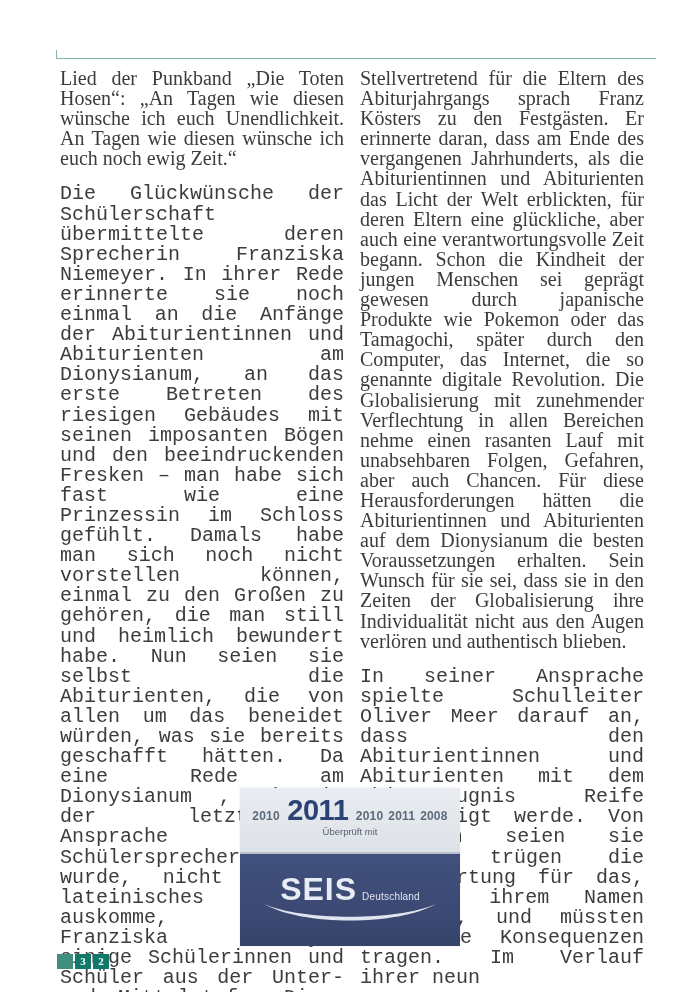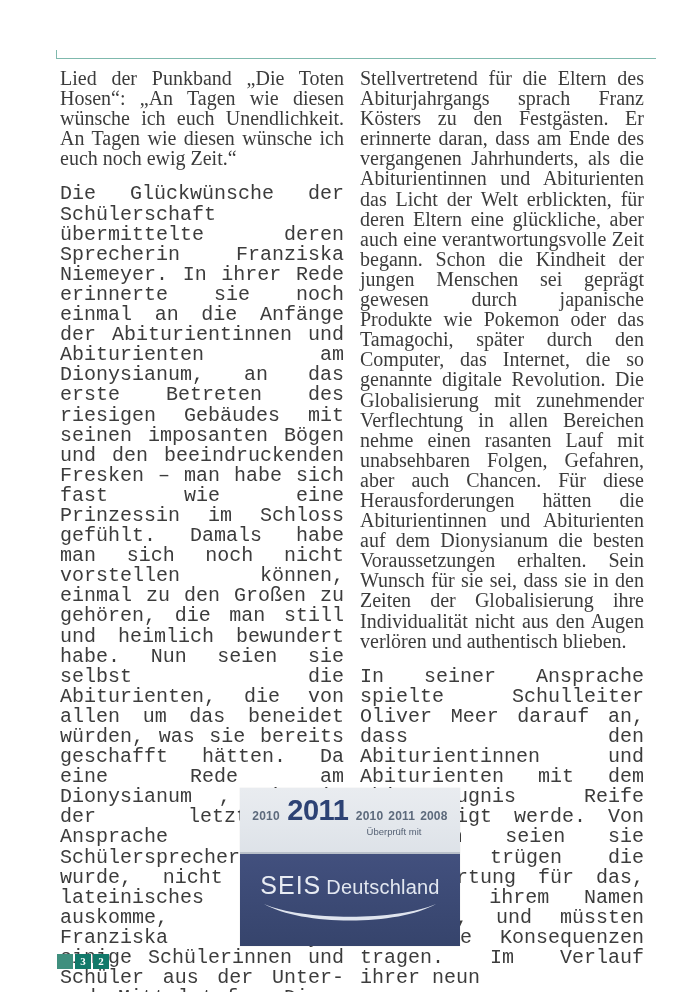--- a/index.html
+++ b/index.html
@@ -142,21 +142,20 @@
   }
   .cert-sub {
     position: absolute;
     left: 0;
     top: 38px;
     width: 100%;
     text-align: center;
     font-family: "Liberation Sans", "DejaVu Sans", sans-serif;
     font-size: 9.5px;
     color: #556174;
-    padding-left: 44px;
   }
   .cert-divider {
     position: absolute;
     left: 0;
     top: 64px;
     width: 100%;
     height: 2px;
     background: #b9c0ca;
   }
   .cert-bottom {
@@ -170,27 +169,27 @@
   .cert-logo {
     position: absolute;
     left: 0;
     top: 17px;
     width: 100%;
     text-align: center;
     white-space: nowrap;
     font-family: "Liberation Sans", "DejaVu Sans", sans-serif;
   }
   .cert-logo .seis {
-    font-size: 25px;
-    font-weight: normal;
+    font-size: 32px;
+    font-weight: bold;
     color: #e8ecf3;
     letter-spacing: 1px;
   }
   .cert-logo .land {
-    font-size: 20px;
+    font-size: 10px;
     color: #e2e7f0;
     margin-left: 5px;
     letter-spacing: 0.2px;
   }
   .cert-swoosh {
     position: absolute;
     left: 22px;
     top: 48px;
     width: 176px;
     height: 22px;

